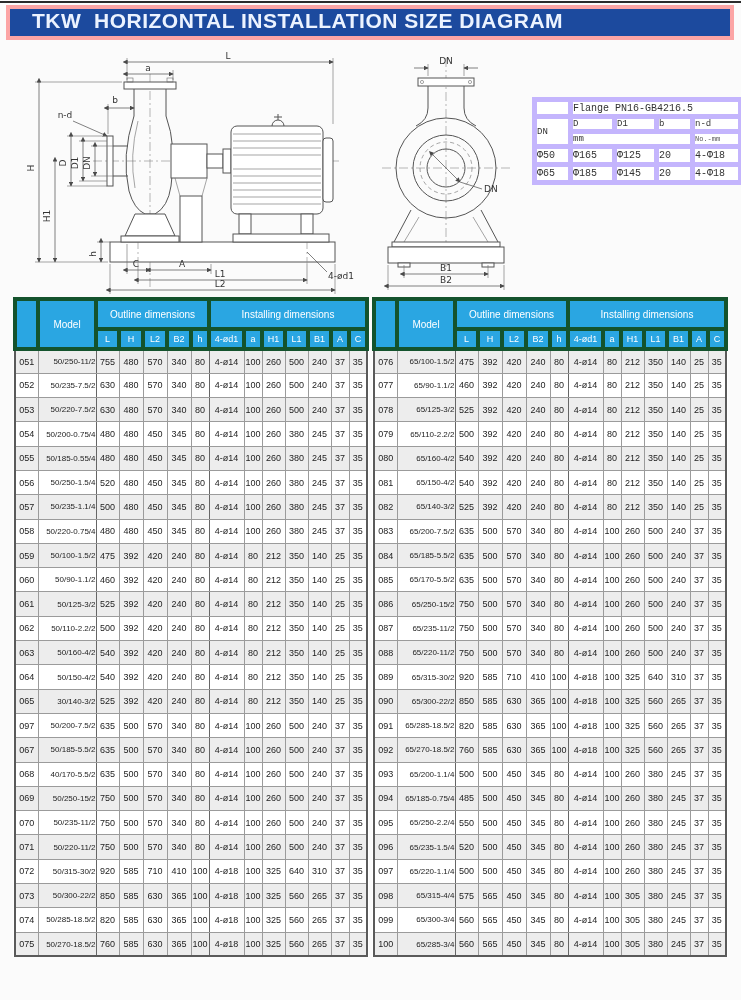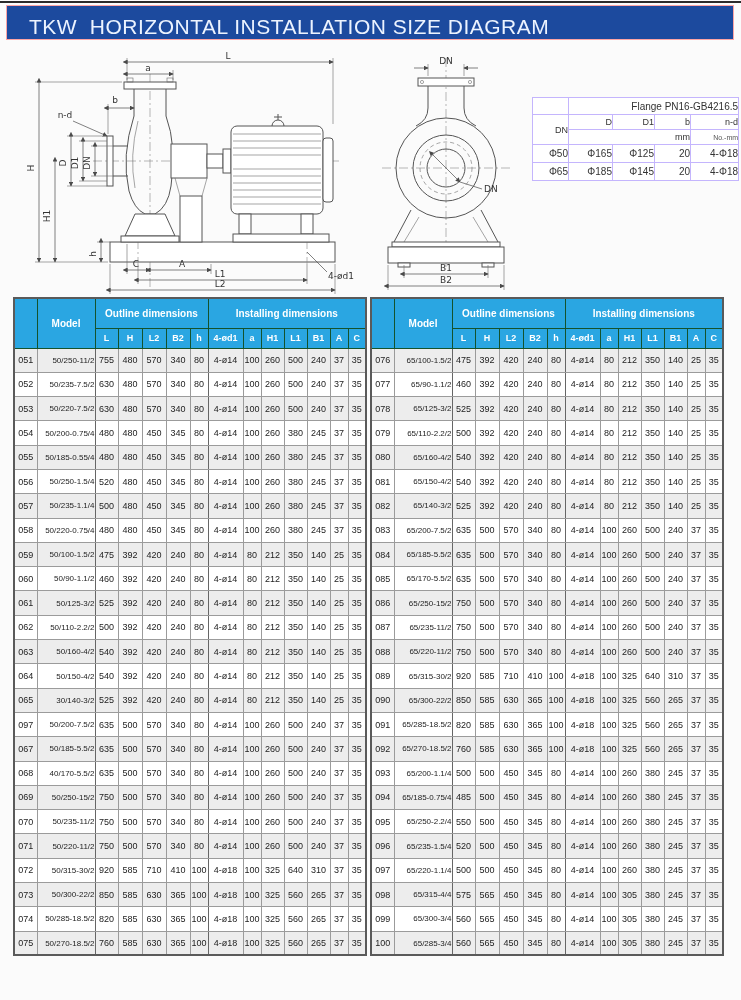--- a/index.html
+++ b/index.html
@@ -1,49 +1,49 @@
 <!DOCTYPE html>
 <html><head>
 <meta charset="utf-8">
 <style>
   * { margin:0; padding:0; box-sizing:border-box; }
   html,body { width:741px; height:1000px; background:#fbfbfb; overflow:hidden;
               font-family:"Liberation Sans", sans-serif; position:relative; }
   .topline { position:absolute; top:1px; left:0; width:741px; height:2px; background:#2b2b2b; }
   .titlebar { position:absolute; left:6px; top:5px; width:728px; height:35px;
-              background:#1c4a9e; border:1px solid #fca5a5; color:#ecf3ff;
-              display:flex; align-items:flex-end; padding-left:22px;
-              font-size:21px; font-weight:normal; letter-spacing:.5px; white-space:pre; }
+              background:#1c4a9e; border:4px solid #fca5a5; color:#ecf3ff;
+              display:flex; align-items:flex-start; padding-left:22px;
+              font-size:21px; font-weight:bold; letter-spacing:.5px; white-space:pre; }
   .drawings { position:absolute; left:0; top:44px; width:741px; height:252px; }
   svg text { font-family:"DejaVu Sans", sans-serif; font-size:9px; fill:#333; }
   svg .obj  { stroke:#555; fill:none; stroke-width:1; }
   svg .thin { stroke:#6a6a6a; fill:none; stroke-width:.6; }
   svg .dim  { stroke:#4a4a4a; fill:none; stroke-width:.7; }
   svg .cl   { stroke:#888; fill:none; stroke-width:.6; stroke-dasharray:9 3 2 3; }
   svg .fill { fill:#fff; stroke:#555; stroke-width:1; }
 
   
   .flange { position:absolute; left:532px; top:97px; width:206px; border-collapse:collapse;
             background:#fff; table-layout:fixed; }
-  .flange td { border:1px solid #c4b5fd; text-align:right; vertical-align:middle;
-               font-size:9px; color:#333; padding:0; height:15px; }
+  .flange td { border:5px solid #c4b5fd; text-align:left; vertical-align:middle;
+               font-size:9px; color:#333; padding:0; height:15px;font-family:Liberation Mono, monospace; }
   .flange .ftitle { font-size:10px; height:17px; }
   .flange .no-mm { font-size:7px; color:#555; }
   .flange .val { font-size:10px; height:18px; }
 
   
   .tables { position:absolute; left:13px; top:297px; display:flex; gap:3px; }
   table.data { border-collapse:collapse; table-layout:fixed; border:2px solid #5a5a5a; background:#fff; }
   table.data col.c0{width:23px} table.data col.c1{width:58px}
   table.data col.c2{width:23px} table.data col.c3{width:24px} table.data col.c4{width:24px}
   table.data col.c5{width:24px} table.data col.c6{width:18px} table.data col.c7{width:35px}
   table.data col.c8{width:18px} table.data col.c9{width:23px} table.data col.c10{width:23px}
   table.data col.c11{width:23px} table.data col.c12{width:18px} table.data col.c13{width:18px}
-  table.data thead th { background:#2aa6e2; color:#fff; font-weight:bold;
-                        border:1px solid #14532d; padding:0; }
+  table.data thead th { background:#2aa6e2; color:#fff; font-weight:normal;
+                        border:4px solid #14532d; padding:0; }
   table.data thead tr.grp th { height:30px; font-size:10px; }
   table.data thead tr.sub th { height:20px; font-size:9px; }
   table.data tbody td { border:1px solid #9b9b9b; text-align:center; vertical-align:middle;
                         font-size:9px; color:#222; height:24.3px; padding:0; }
   table.data tbody td.model { font-size:8px; }
   table.data tbody tr.alt td { background:#ededed; }
   table.data tbody td:nth-child(2){ border-right:1px solid #666;text-align:right; }
   table.data tbody td:nth-child(7){ border-right:1px solid #666; }
 </style>
 </head>

